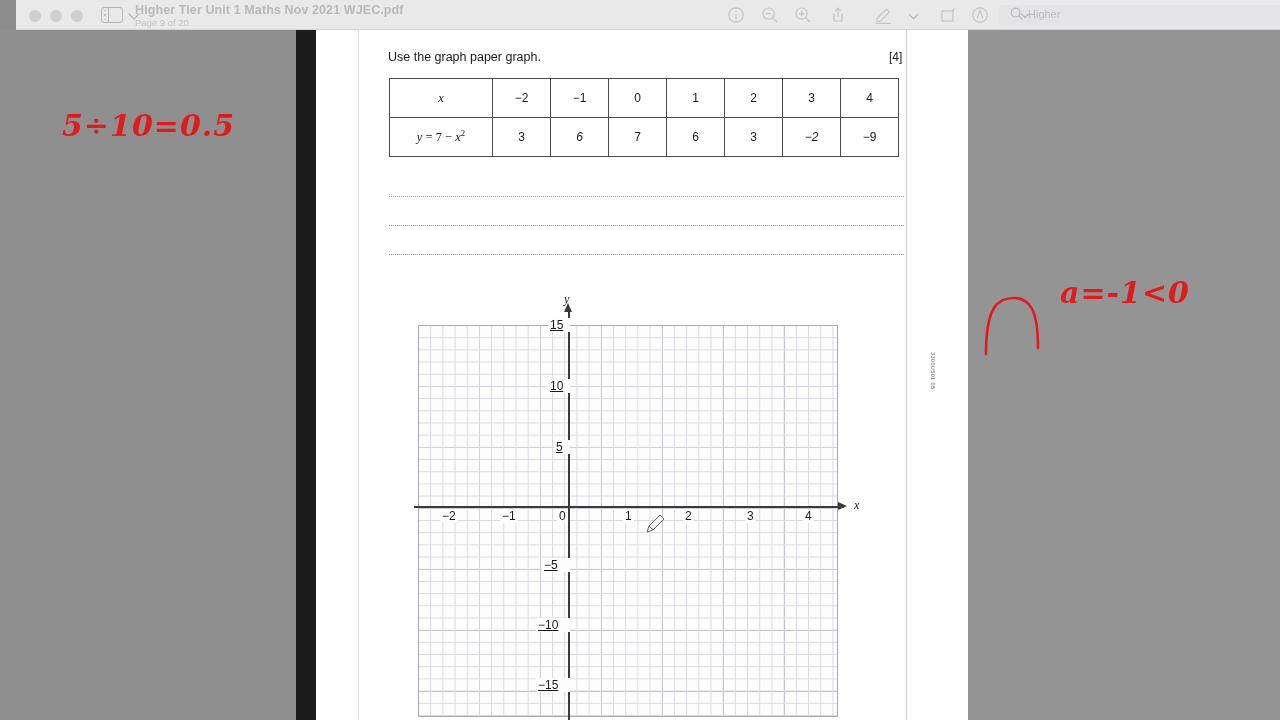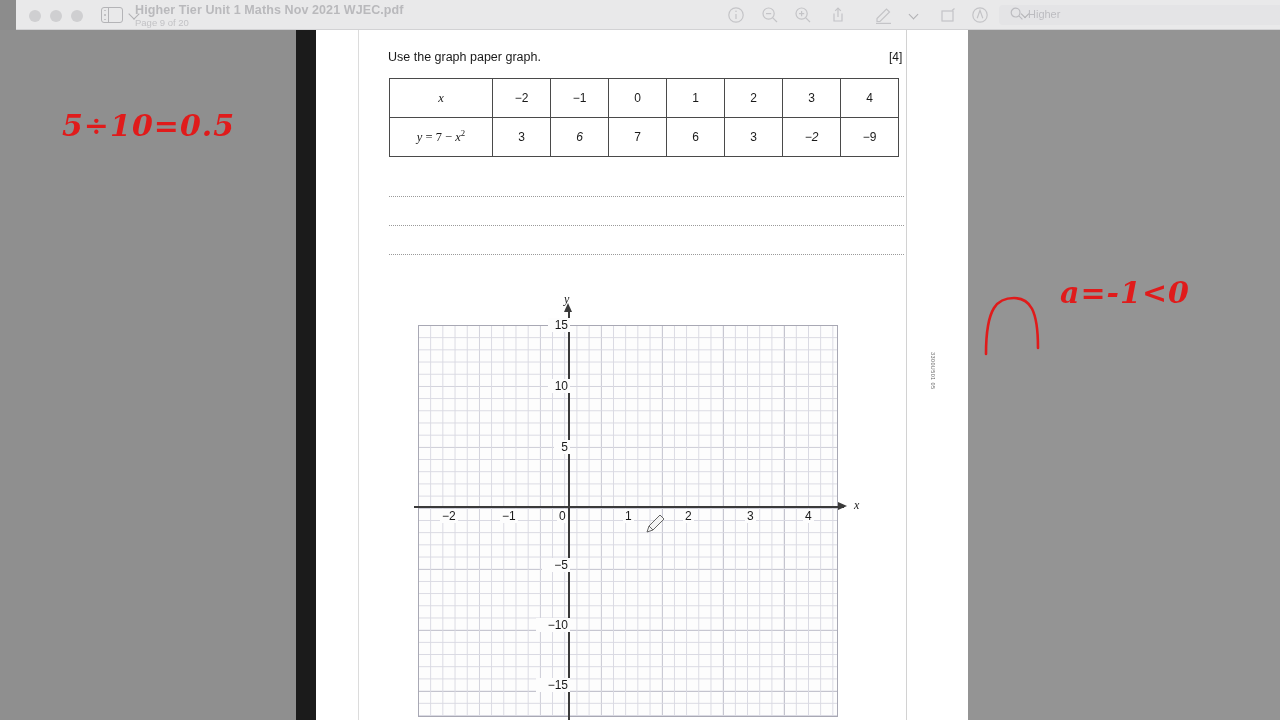--- a/index.html
+++ b/index.html
@@ -260,21 +260,21 @@
     color: #1a1a1a;
   }
   .ylab, .xlab {
     position: absolute;
     font-size: 12px;
     color: #1a1a1a;
     background: #fdfdfd;
     padding: 0 2px;
     font-family: "Liberation Sans", sans-serif;
   }
-  .ylab { text-align: right; }
+  .ylab { text-align: left; text-decoration: underline; }
 
   
   .hand-red {
     position: absolute;
     color: #e01b1b;
     font-family: "DejaVu Serif", serif;
     font-style: italic;
     font-weight: 600;
   }
   .hw-left {

